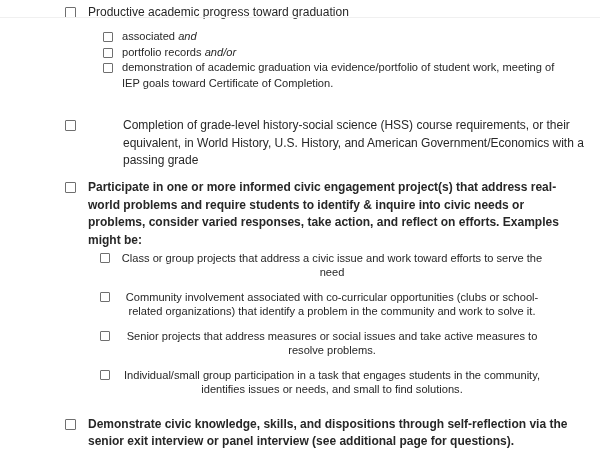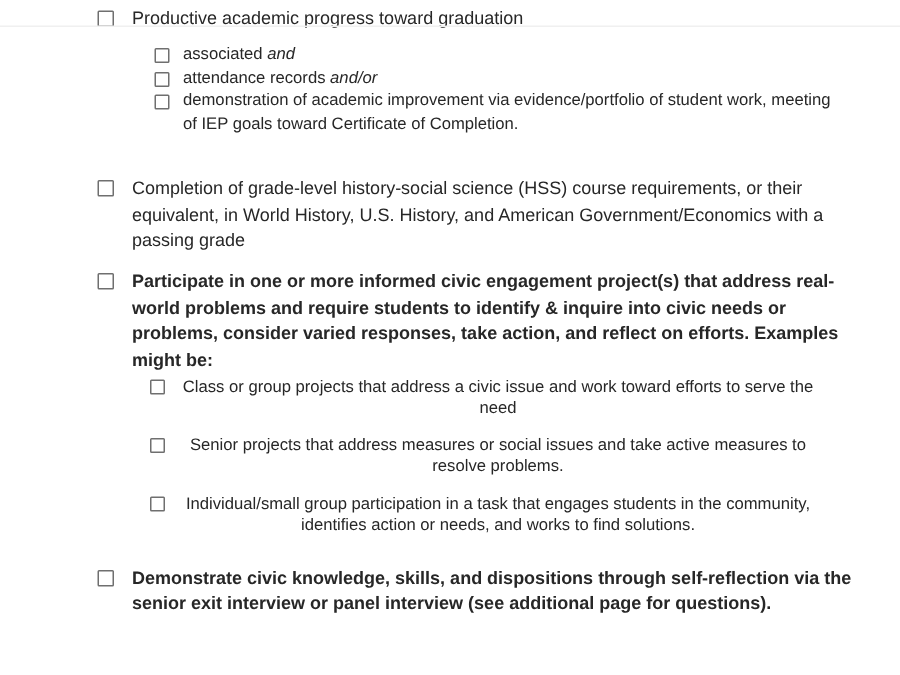--- a/index.html
+++ b/index.html
@@ -78,21 +78,21 @@
     text-align: center;
   }
   .sublist.g2 .cb {
     width: 10px;
     height: 10px;
     margin: 2.5px 9px 0 0;
   }
   .sublist.g2 .row:not(:last-child) {
     margin-bottom: 11px;
   }
-  .sec2 { margin-top: 26px; }
+  .sec2 { margin-top: 26px; gap: 35px; }
   .sec3 { margin-top: 9.5px; font-weight: bold; }
   .sec4 { margin-top: 20px; font-weight: bold; }
 </style>
 </head>
 <body>
 
 <div class="page">
   <div class="seam"></div>
 
   <div class="content">
@@ -102,50 +102,54 @@
       <div class="t1">Productive academic progress toward graduation</div>
     </div>
 
     <div class="sublist g1">
       <div class="row">
         <span class="cb"></span>
         <div class="t2"><span>associated</span> <em class="note">and</em></div>
       </div>
       <div class="row">
         <span class="cb"></span>
-        <div class="t2"><span>attendance records</span> <em class="note">and/or</em></div>
+        <div class="t2"><span>portfolio records</span> <em class="note">and/or</em></div>
       </div>
       <div class="row">
         <span class="cb"></span>
-        <div class="t2"><span>demonstration of academic improvement via evidence/portfolio of student work, meeting of IEP goals toward Certificate of Completion.</span> <em class="note"></em></div>
+        <div class="t2"><span>demonstration of academic graduation via evidence/portfolio of student work, meeting of IEP goals toward Certificate of Completion.</span> <em class="note"></em></div>
       </div>
     </div>
 
     <div class="row sec2">
       <span class="cb"></span>
       <div class="t1">Completion of grade-level history-social science (HSS) course requirements, or their equivalent, in World History, U.S. History, and American Government/Economics with a passing grade</div>
     </div>
 
     <div class="row sec3">
       <span class="cb"></span>
       <div class="t1">Participate in one or more informed civic engagement project(s) that address real-world problems and require students to identify &amp; inquire into civic needs or problems, consider varied responses, take action, and reflect on efforts. Examples might be:</div>
     </div>
 
     <div class="sublist g2">
       <div class="row">
         <span class="cb"></span>
         <div class="t3">Class or group projects that address a civic issue and work toward efforts to serve the need</div>
       </div>
       <div class="row">
         <span class="cb"></span>
+        <div class="t3">Community involvement associated with co-curricular opportunities (clubs or school-related organizations) that identify a problem in the community and work to solve it.</div>
+      </div>
+      <div class="row">
+        <span class="cb"></span>
         <div class="t3">Senior projects that address measures or social issues and take active measures to resolve problems.</div>
       </div>
       <div class="row">
         <span class="cb"></span>
-        <div class="t3">Individual/small group participation in a task that engages students in the community, identifies action or needs, and works to find solutions.</div>
+        <div class="t3">Individual/small group participation in a task that engages students in the community, identifies issues or needs, and small to find solutions.</div>
       </div>
     </div>
 
     <div class="row sec4">
       <span class="cb"></span>
       <div class="t1">Demonstrate civic knowledge, skills, and dispositions through self-reflection via the senior exit interview or panel interview (see additional page for questions).</div>
     </div>
 
   </div>
 </div>

